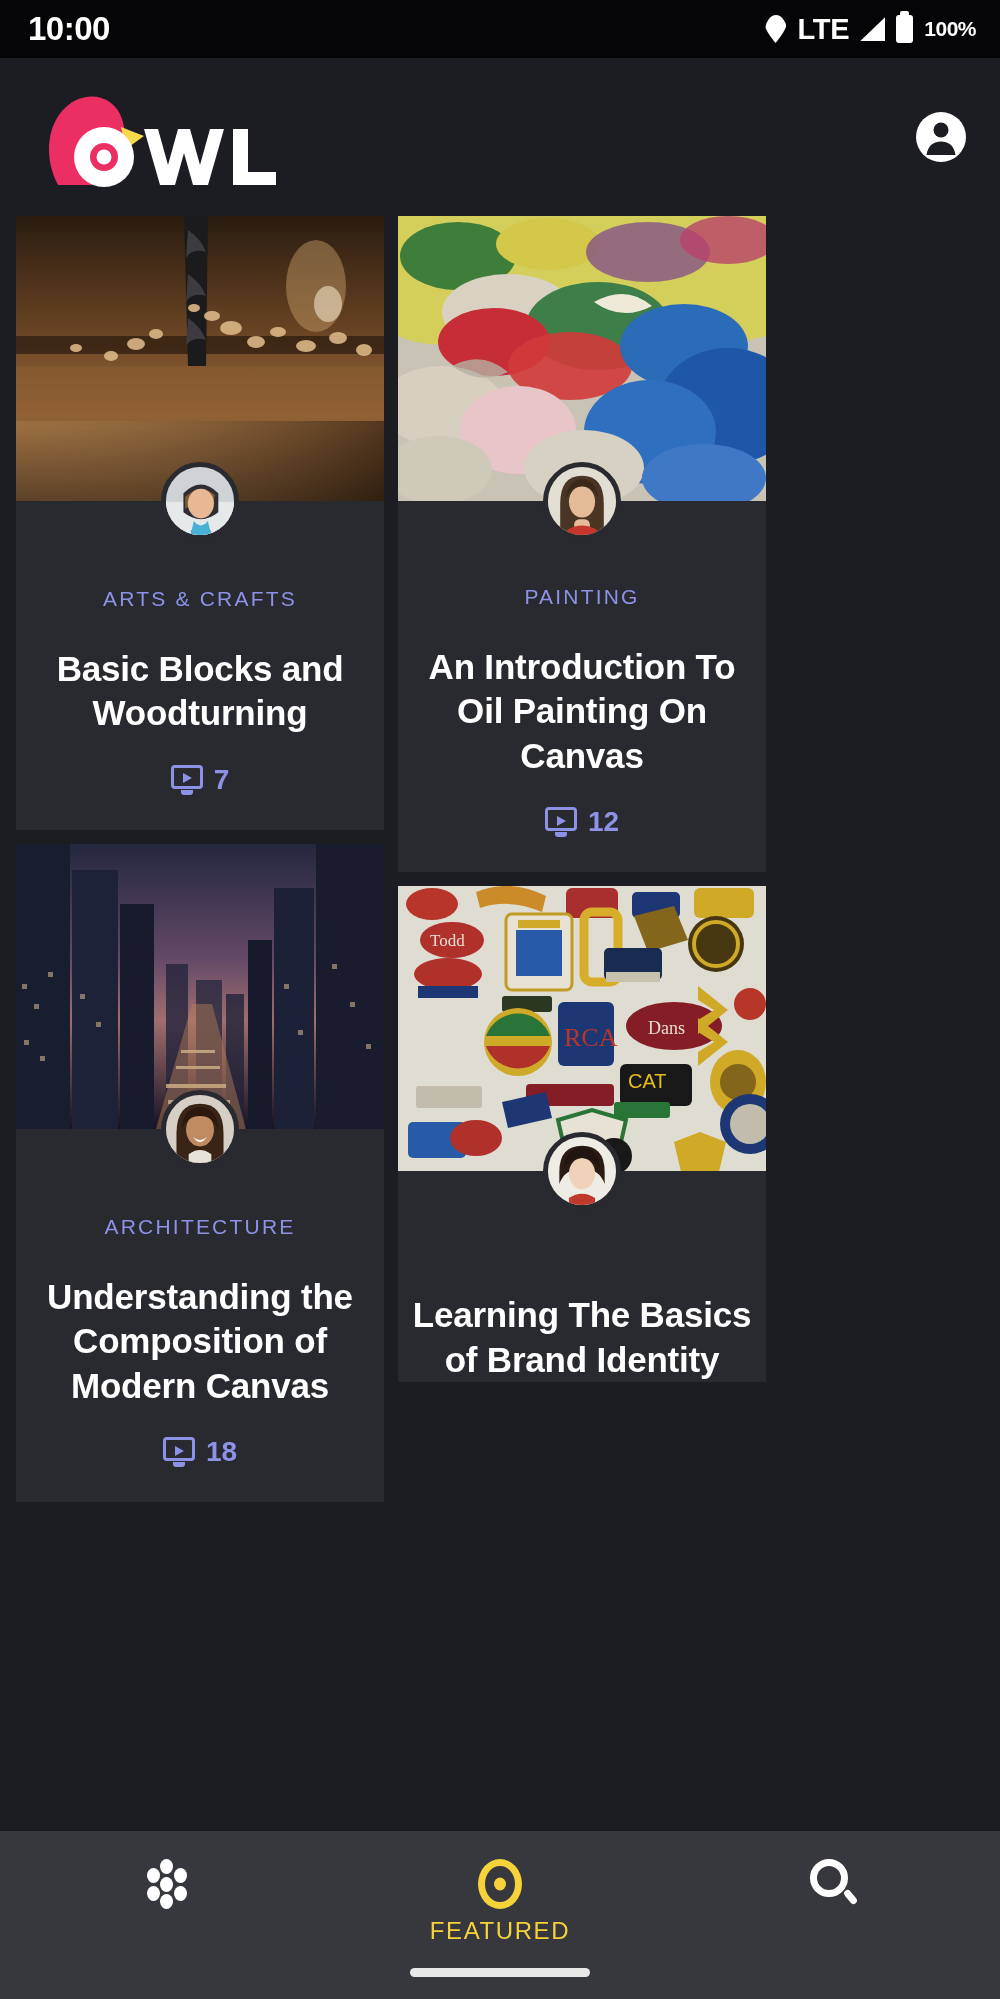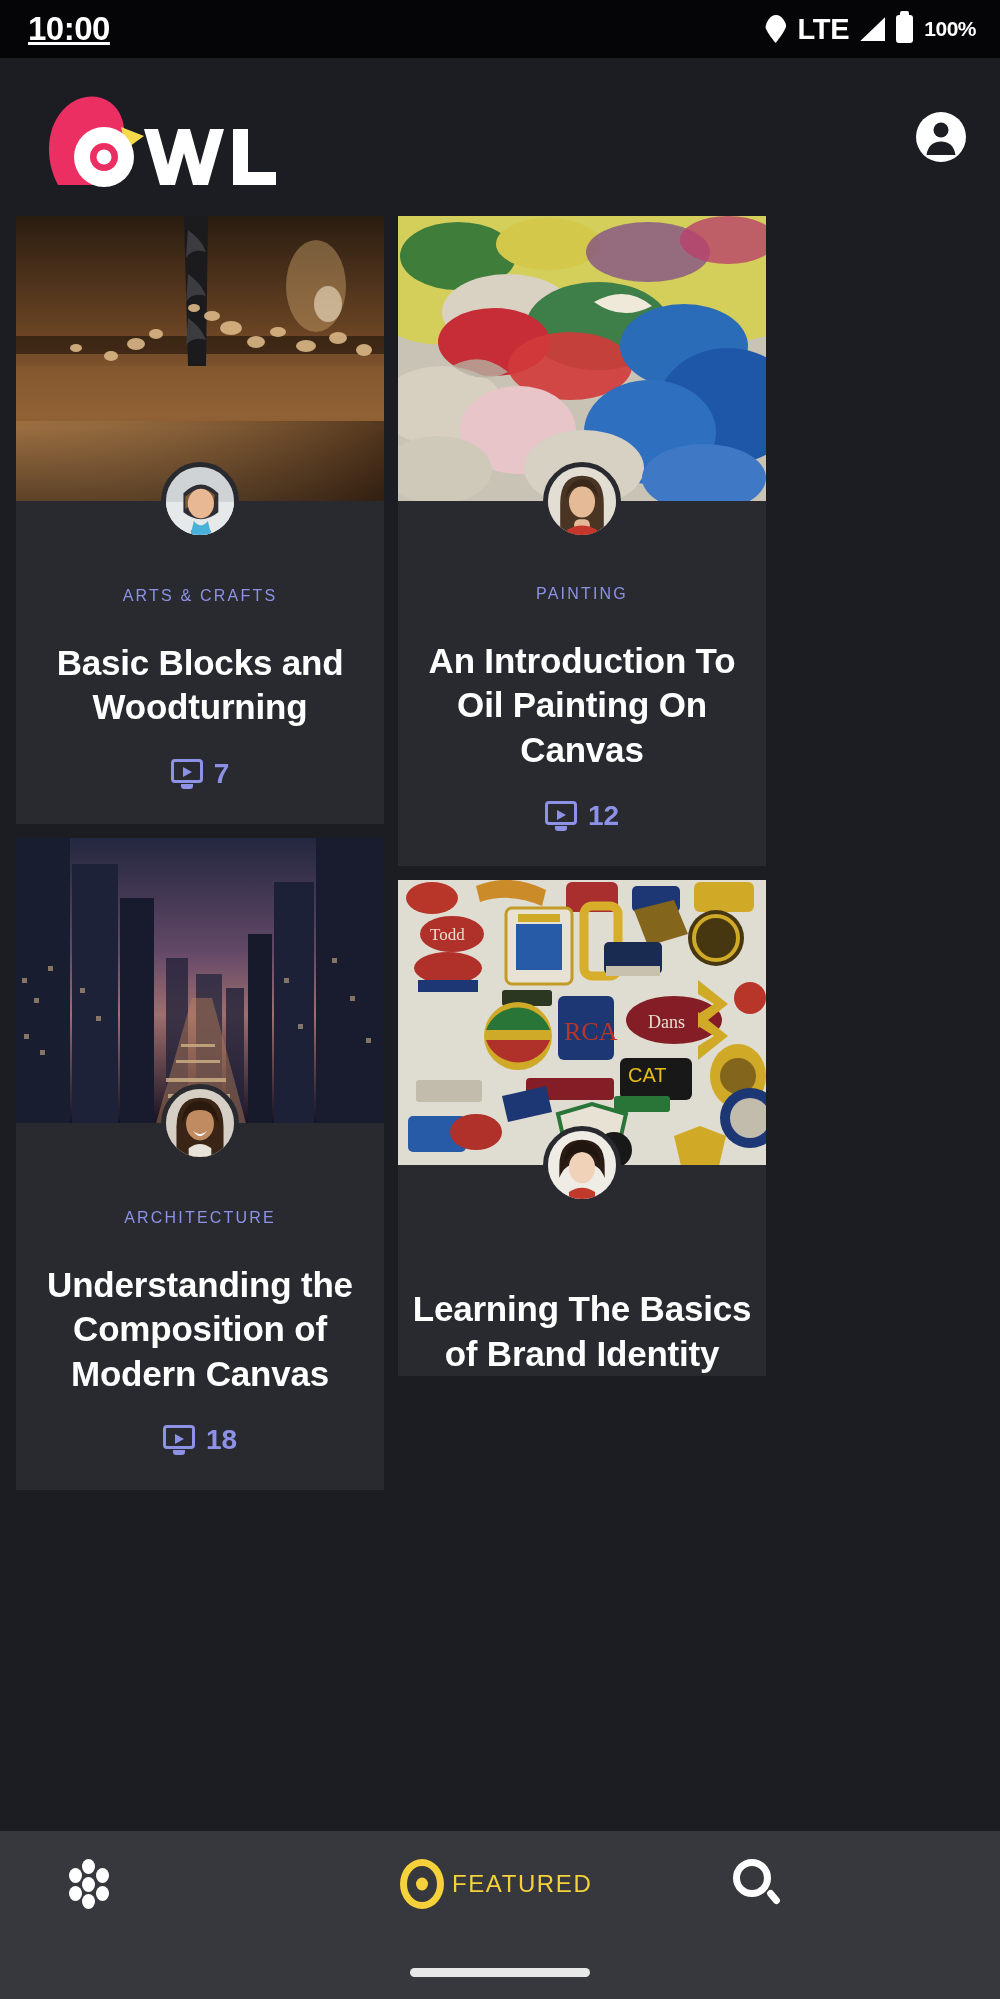--- a/index.html
+++ b/index.html
@@ -9,21 +9,21 @@
     font-family:"Liberation Sans", sans-serif;
     -webkit-font-smoothing:antialiased;
   }
 
   
   .statusbar{
     height:58px; background:#050507; color:#fff;
     display:flex; align-items:center; justify-content:space-between;
     padding:0 24px 0 28px;
   }
-  .sb-time{ font-size:33px; font-weight:700; letter-spacing:-0.5px;text-decoration:underline; }
+  .sb-time{ font-size:33px; font-weight:700; letter-spacing:-0.5px; }
   .sb-right{ display:flex; align-items:center; gap:11px; }
   .sb-right .lte{ font-size:29px; font-weight:700; letter-spacing:-0.3px;text-align:right;}
   .sb-right .pct{ font-size:21px; font-weight:700; letter-spacing:-0.5px;}
   .ico-loc{ width:22px;height:28px; position:relative;}
   .ico-loc:before{
     content:""; position:absolute; inset:0;
     background:#fff;
     border-radius:50% 50% 50% 50%/60% 60% 40% 40%;
     clip-path: path("M11 28 C11 28 0 15 0 9 A11 11 0 0 1 22 9 C22 15 11 28 11 28 Z");
   }
@@ -66,21 +66,21 @@
     border:5px solid #282a30;
     position:absolute; left:50%; transform:translateX(-50%);
     top:246px; overflow:hidden; z-index:3; background:#777;
   }
   .card .avatar .face{ position:absolute; inset:0; }
 
   .card .body{
     padding:86px 14px 0; text-align:center; width:100%;
   }
   .cat{
-    font-size:16px; letter-spacing:2.2px; font-weight:400;
+    font-size:21px; letter-spacing:2.2px; font-weight:400;
     color:#8d92e6; display:block;
   }
   .ttl{
     font-size:35px; line-height:1.27; font-weight:700; color:#fff;
     margin-top:36px; letter-spacing:-0.2px;
   }
   .plays{
     display:flex; align-items:center; justify-content:center;
     gap:11px; margin-top:28px; padding-bottom:34px;
   }
@@ -103,21 +103,21 @@
   
   .card.c2 .body{ padding-top:84px; }
 
   
   .tabbar{
     position:absolute; left:0; bottom:0; width:1000px; height:168px;
     background:#36383d;
     display:flex; align-items:flex-start; justify-content:space-around;
     padding-top:28px;
   }
-  .tab{ width:200px; display:flex; flex-direction:row; align-items:center; gap:8px;}
+  .tab{ width:200px; display:flex; flex-direction:column; align-items:center; gap:8px;}
   .tab .lbl{ font-size:24px; letter-spacing:1.6px; color:#f5d13a; font-weight:400;}
   .dots{ width:44px;height:48px; position:relative;}
   .dots i{ position:absolute; width:13px;height:15px; background:#fff; border-radius:50%;}
   .eye{ width:44px;height:50px; position:relative;}
   .eye .ring{
     position:absolute; inset:0; border:7px solid #f5d13a; border-radius:50%;
   }
   .eye .pupil{
     position:absolute; left:50%; top:50%; transform:translate(-50%,-50%);
     width:12px;height:13px;border-radius:50%; background:#f5d13a;

